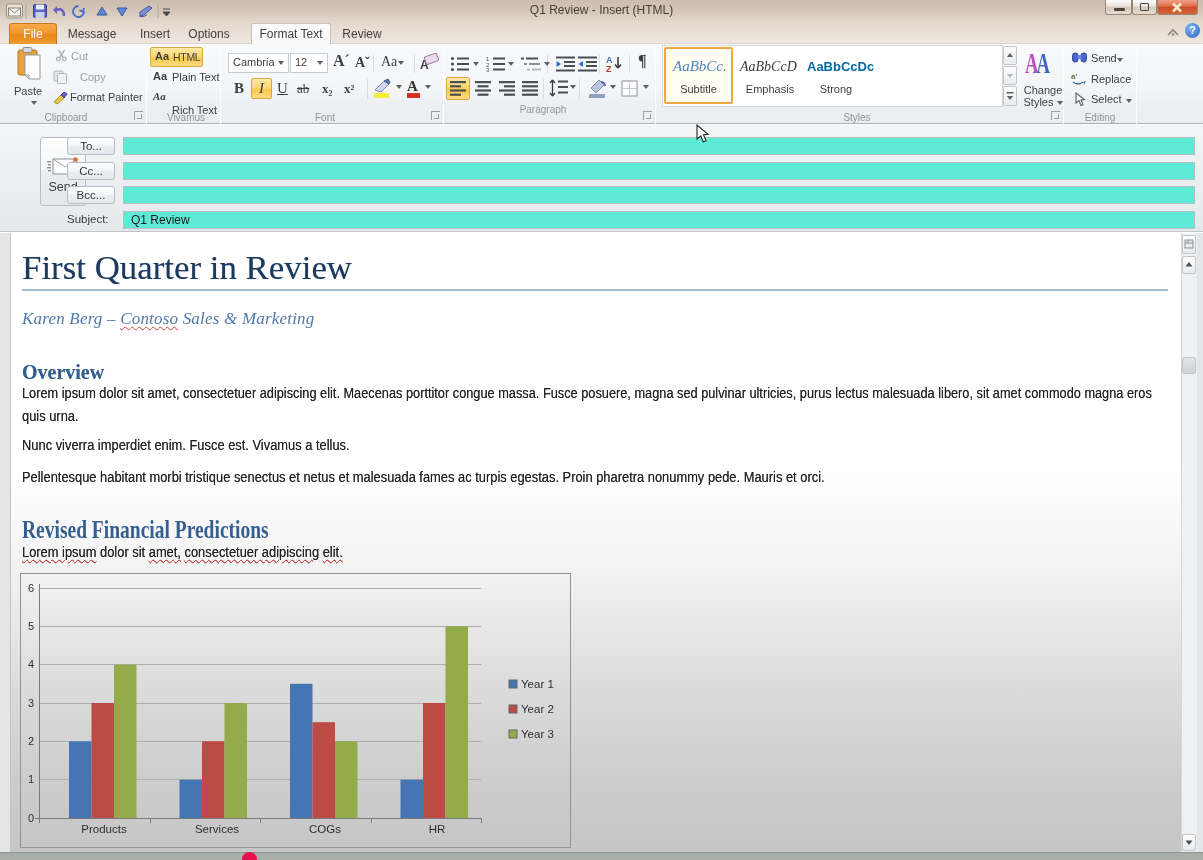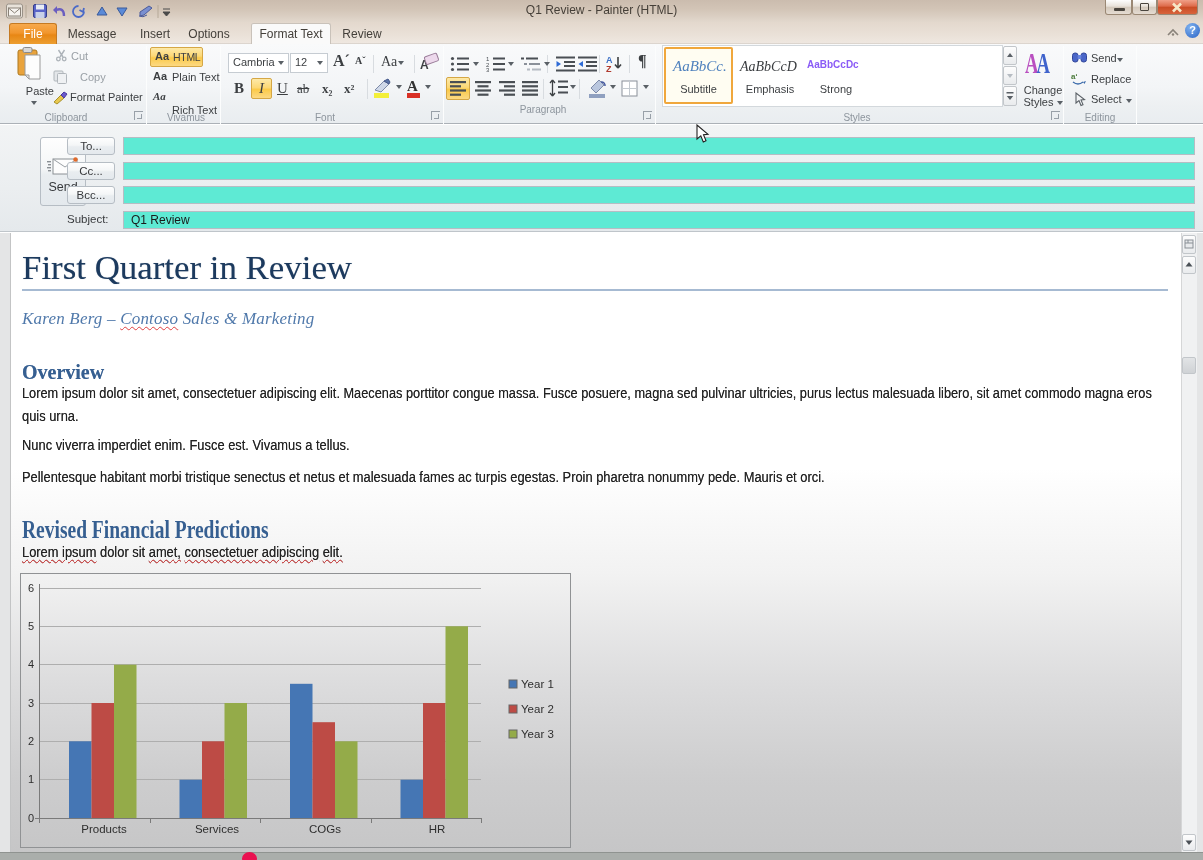--- a/index.html
+++ b/index.html
@@ -73,21 +73,21 @@
   #chart { left:20px; top:573px; width:551px; height:275px; border:1px solid #909294; }
 
   
   #sbar { left:1181px; top:233px; width:16px; height:619px; background:#f0f1f2; border-left:1px solid #d5d6d7; }
   .sbtn { position:absolute; left:1px; width:14px; background:linear-gradient(180deg,#fdfdfd,#e9ebed); border:1px solid #c2c6ca; border-radius:2px; }
 </style>
 </head>
 <body>
 
 <div class="abs" id="titlebar"></div>
-<div class="abs" id="title-text">Q1 Review - Painter (HTML)</div>
+<div class="abs" id="title-text">Q1 Review - Insert (HTML)</div>
 
 <svg class="abs" style="left:6px;top:3px;" width="165" height="17" viewBox="0 0 165 17">
   <rect x="0.5" y="1" width="16" height="14" rx="2" fill="#e8e2da" stroke="#9a9288"></rect>
   <rect x="2.5" y="5" width="12" height="8" fill="#f6f3ef" stroke="#8a8278"></rect>
   <path d="M2.5 5 L8.5 10 L14.5 5" fill="none" stroke="#8a8278"></path>
   <line x1="20" y1="2" x2="20" y2="15" stroke="#b5a998"></line>
   <g transform="translate(27,1)">
     <rect x="0.5" y="0.5" width="13" height="13" rx="1.5" fill="#5a64c8" stroke="#353e8a"></rect>
     <rect x="3" y="0.5" width="8" height="5" fill="#e8ecf4"></rect>
     <rect x="2.5" y="8" width="9" height="6" fill="#c8d0e8"></rect>
@@ -147,21 +147,21 @@
 <div class="launcher" style="left:431px;top:111px;"></div>
 <div class="launcher" style="left:643px;top:111px;"></div>
 <div class="launcher" style="left:1051px;top:111px;"></div>
 
 <svg class="abs" style="left:16px;top:47px;" width="30" height="38" viewBox="0 0 30 38">
   <rect x="2" y="3" width="19" height="25" rx="2" fill="#e9a33c" stroke="#ad791f"></rect>
   <rect x="7" y="0.5" width="9" height="5" rx="1.5" fill="#d8d8d8" stroke="#8a8a8a"></rect>
   <path d="M9 8 h15 v24 h-11 l-4,-4 z" fill="#fdfdfd" stroke="#9a9a9a"></path>
   <path d="M9 28 l4 0 0 4 z" fill="#e8e8e8" stroke="#9a9a9a"></path>
 </svg>
-<div class="rtext" style="left:14px;top:85px;width:40px;text-align:right;">Paste</div>
+<div class="rtext" style="left:14px;top:85px;width:40px;text-align:left;">Paste</div>
 <div class="dd" style="position:absolute;left:31px;top:101px;"></div>
 <svg class="abs" style="left:55px;top:49px;" width="13" height="13" viewBox="0 0 13 13">
   <path d="M3.5 1 L8 8 M9.5 1 L5 8" stroke="#adb3b9" stroke-width="1.4" fill="none"></path>
   <circle cx="3.4" cy="10" r="1.8" fill="none" stroke="#adb3b9" stroke-width="1.3"></circle>
   <circle cx="9.2" cy="10" r="1.8" fill="none" stroke="#adb3b9" stroke-width="1.3"></circle>
 </svg>
 <div class="rtext gray" style="left:71px;top:50px;">Cut</div>
 <svg class="abs" style="left:53px;top:70px;" width="15" height="14" viewBox="0 0 15 14">
   <rect x="1" y="1" width="9" height="10" rx="1" fill="#e3e6e9" stroke="#b0b6bb"></rect>
   <rect x="4.5" y="3.5" width="9" height="10" rx="1" fill="#eff1f3" stroke="#b0b6bb"></rect>
@@ -181,21 +181,21 @@
 <div class="rtext serif" style="left:153px;top:90px;font-weight:bold;font-style:italic;">Aa</div>
 <div class="rtext" style="left:172px;top:104px;">Rich Text</div>
 
 <div class="abs" style="left:228px;top:53px;width:61px;height:20px;background:#fff;border:1px solid #c6ccd2;"></div>
 <div class="rtext" style="left:233px;top:56px;">Cambria</div>
 <div class="dd" style="position:absolute;left:278px;top:61px;"></div>
 <div class="abs" style="left:290px;top:53px;width:38px;height:20px;background:#fff;border:1px solid #c6ccd2;"></div>
 <div class="rtext" style="left:295px;top:56px;">12</div>
 <div class="dd" style="position:absolute;left:317px;top:61px;"></div>
 <div class="rtext serif" style="left:333px;top:52px;font-size:16px;font-weight:bold;">Aˊ</div>
-<div class="rtext serif" style="left:355px;top:55px;font-size:10px;font-weight:bold;">Aˇ</div>
+<div class="rtext serif" style="left:355px;top:55px;font-size:14px;font-weight:bold;">Aˇ</div>
 <div class="rtext serif" style="left:381px;top:54px;font-size:14px;">Aa</div>
 <div class="dd" style="position:absolute;left:398px;top:61px;"></div>
 <svg class="abs" style="left:419px;top:52px;" width="21" height="19" viewBox="0 0 21 19">
   <text x="1" y="17" font-size="12" font-weight="bold" fill="#3c3f42">A</text>
   <rect x="6" y="3" width="13" height="8" rx="1.5" transform="rotate(-20 12 7)" fill="#edd9ec" stroke="#9a7d99"></rect>
 </svg>
 
 <div class="rtext serif" style="left:234px;top:80px;font-size:15px;font-weight:bold;">B</div>
 <div class="abs hl" style="left:251px;top:78px;width:21px;height:21px;"></div>
 <div class="rtext serif" style="left:259px;top:80px;font-size:15px;font-style:italic;">I</div>
@@ -315,21 +315,21 @@
   <path d="M1 8.5 h15 M8.5 1 v15" stroke="#c3c9cf"></path>
 </svg>
 <div class="dd" style="position:absolute;left:643px;top:85px;"></div>
 
 <div class="abs" style="left:662px;top:45px;width:341px;height:62px;background:#fff;border:1px solid #d3d8dc;"></div>
 <div class="abs" style="left:664px;top:47px;width:69px;height:57px;background:#fffdf2;border:2px solid #f0a73c;border-radius:2px;"></div>
 <div class="rtext serif" style="left:673px;top:58px;font-size:15px;font-style:italic;color:#4f81bd;">AaBbCc.</div>
 <div class="rtext" style="left:664px;top:83px;width:69px;text-align:center;">Subtitle</div>
 <div class="rtext serif" style="left:740px;top:59px;font-size:14px;font-style:italic;color:#3a3d40;">AaBbCcD΀</div>
 <div class="rtext" style="left:737px;top:83px;width:66px;text-align:center;">Emphasis</div>
-<div class="rtext" style="left:807px;top:59px;font-size:10px;font-weight:bold;color:#8b5cf6;">AaBbCcDc</div>
+<div class="rtext" style="left:807px;top:59px;font-size:13px;font-weight:bold;color:#0369a1;">AaBbCcDc</div>
 <div class="rtext" style="left:806px;top:83px;width:60px;text-align:center;">Strong</div>
 <div class="abs sbtn" style="left:1003px;top:46px;width:14px;height:19px;"><svg width="12" height="17">
       <path d="M6 6 l3 4 h-6 z" fill="#5a6066"></path>
     </svg></div>
 <div class="abs sbtn" style="left:1003px;top:66px;width:14px;height:19px;"><svg width="12" height="17">
       <path d="M6 11 l3 -4 h-6 z" fill="#b6bcc2"></path>
     </svg></div>
 <div class="abs sbtn" style="left:1003px;top:86px;width:14px;height:20px;"><svg width="12" height="18">
       <rect x="2.5" y="5" width="7" height="1.5" fill="#5a6066"></rect>
       <path d="M6 13 l3.2 -4 h-6.4 z" fill="#5a6066"></path>

